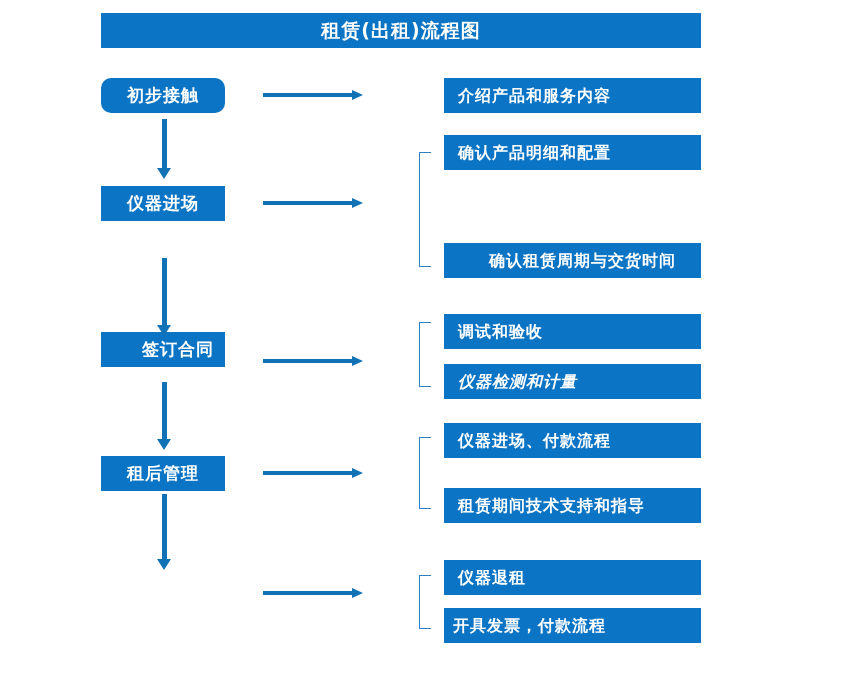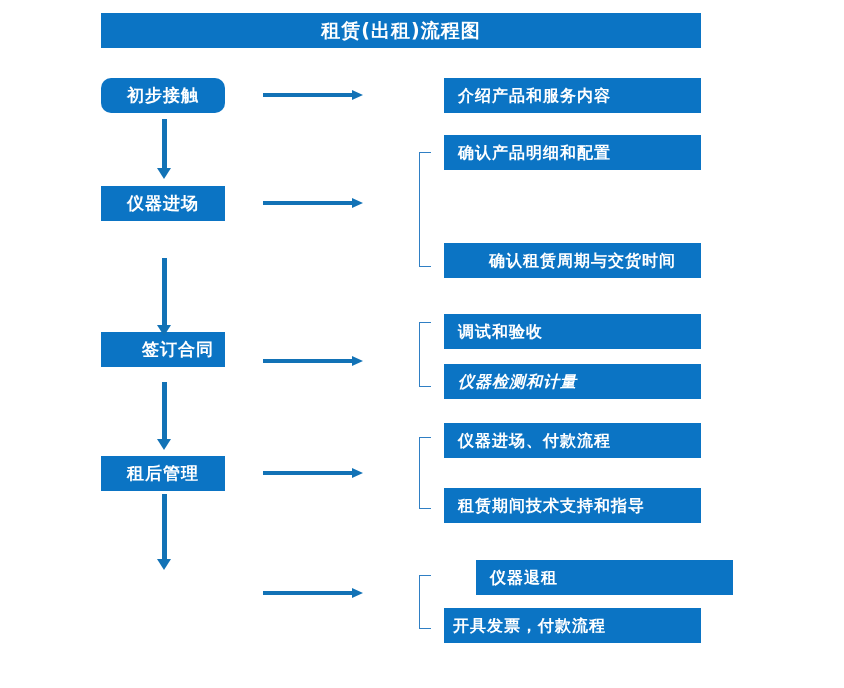--- a/index.html
+++ b/index.html
@@ -185,17 +185,17 @@
   <div class="box detail-box" style="top:243px;padding-left:45px;">确认租赁周期与交货时间</div>
 
   <div class="box detail-box" style="top:314px;">调试和验收</div>
 
   <div class="box detail-box" style="top:364px;font-style:italic;">仪器检测和计量</div>
 
   <div class="box detail-box" style="top:423px;">仪器进场、付款流程</div>
 
   <div class="box detail-box" style="top:488px;text-align:center;">租赁期间技术支持和指导</div>
 
-  <div class="box detail-box" style="top:560px;margin-left:32px;">仪器退租</div>
+  <div class="box detail-box" style="top:560px;">仪器退租</div>
 
   <div class="box detail-box" style="top:608px;padding-left:9px;">开具发票，付款流程</div>
 
 </div>
 
 </body></html>

